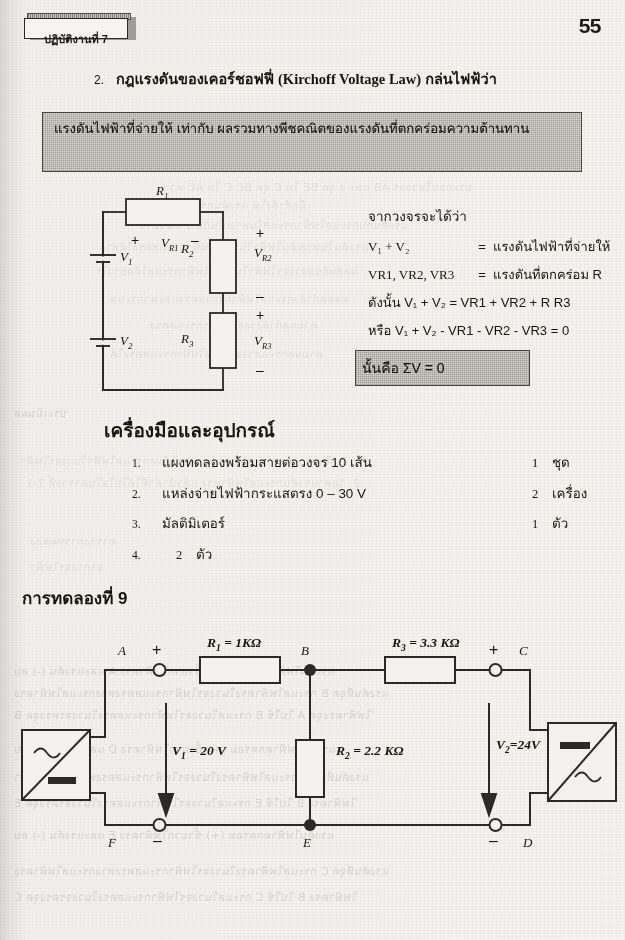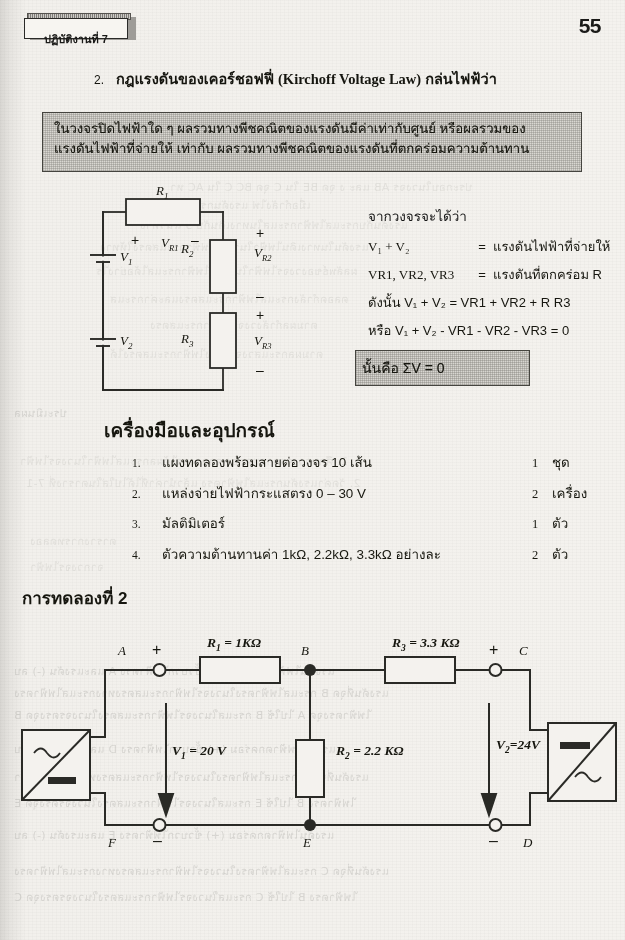--- a/index.html
+++ b/index.html
@@ -163,21 +163,20 @@
       <span>ปฏิบัติงานที่ 7</span>
     </div>
   </div>
   <div id="pagenum">55</div>
 
   <div id="law-heading">
     <span class="num">2.</span><span>กฎแรงดันของเคอร์ชอฟฟี่</span>&nbsp;<span class="eng">(Kirchoff Voltage Law)</span>&nbsp;<span>กล่นไฟฟ้ว่า</span>
   </div>
 
   <div id="statement">
-    <p>ในวงจรปิดไฟฟ้าใด ๆ ผลรวมทางพีชคณิตของแรงดันมีค่าเท่ากับศูนย์ หรือผลรวมของ</p>
     <p>แรงดันไฟฟ้าที่จ่ายให้ เท่ากับ ผลรวมทางพีชคณิตของแรงดันที่ตกคร่อมความต้านทาน</p>
   </div>
 
   <div id="topcircuit">
     <svg width="300" height="210" viewBox="0 0 300 210">
       <g stroke="#2a2a26" stroke-width="1.8" fill="none" stroke-linecap="square">
 
         <path d="M43 27 L43 205"></path>
 
         <path d="M43 27 L66 27"></path>
@@ -272,27 +271,26 @@
       <span class="un">เครื่อง</span>
     </div>
     <div class="row">
       <span class="idx">3.</span>
       <span class="nm">มัลติมิเตอร์</span>
       <span class="qty">1</span>
       <span class="un">ตัว</span>
     </div>
     <div class="row">
       <span class="idx">4.</span>
-      <span class="nm">ตัวความต้านทานค่า 1kΩ, 2.2kΩ, 3.3kΩ อย่างละ</span>
       <span class="qty">2</span>
       <span class="un">ตัว</span>
     </div>
   </div>
 
-  <div id="exp-title">การทดลองที่ 2</div>
+  <div id="exp-title">การทดลองที่ 9</div>
 
   <div id="botcircuit">
     <svg width="625" height="235" viewBox="0 0 625 235">
       <g stroke="#2a2a26" stroke-width="2" fill="none" stroke-linecap="square">
 
         <path d="M105 45 L152 45"></path>
         <path d="M167 45 L200 45"></path>
         <path d="M280 45 L385 45"></path>
         <path d="M455 45 L488 45"></path>
         <path d="M503 45 L530 45"></path>

